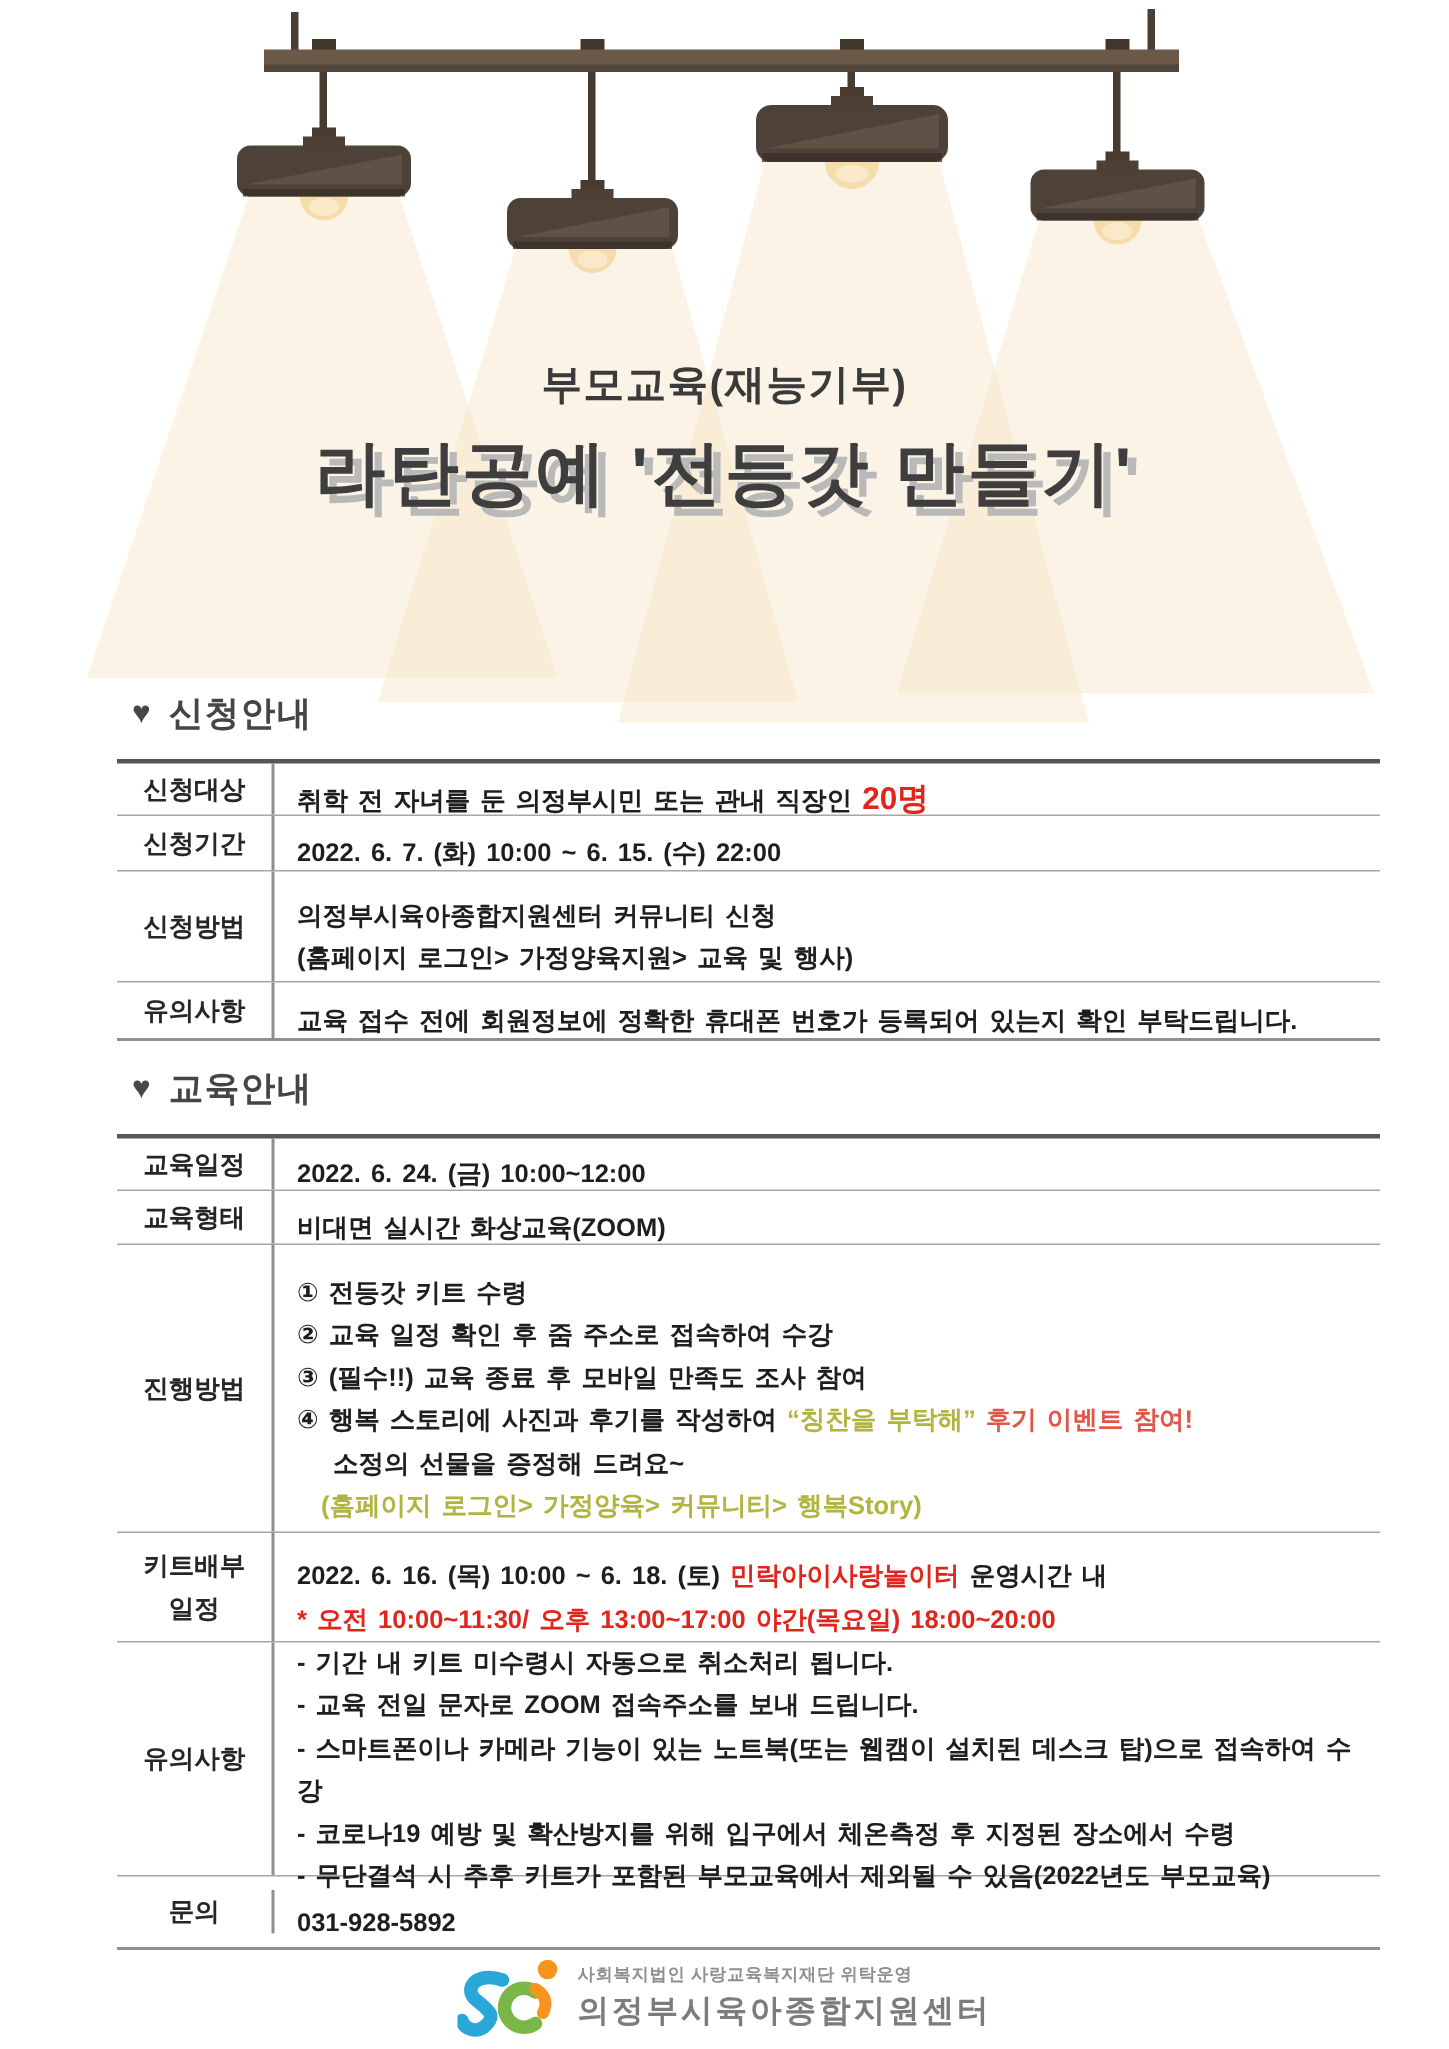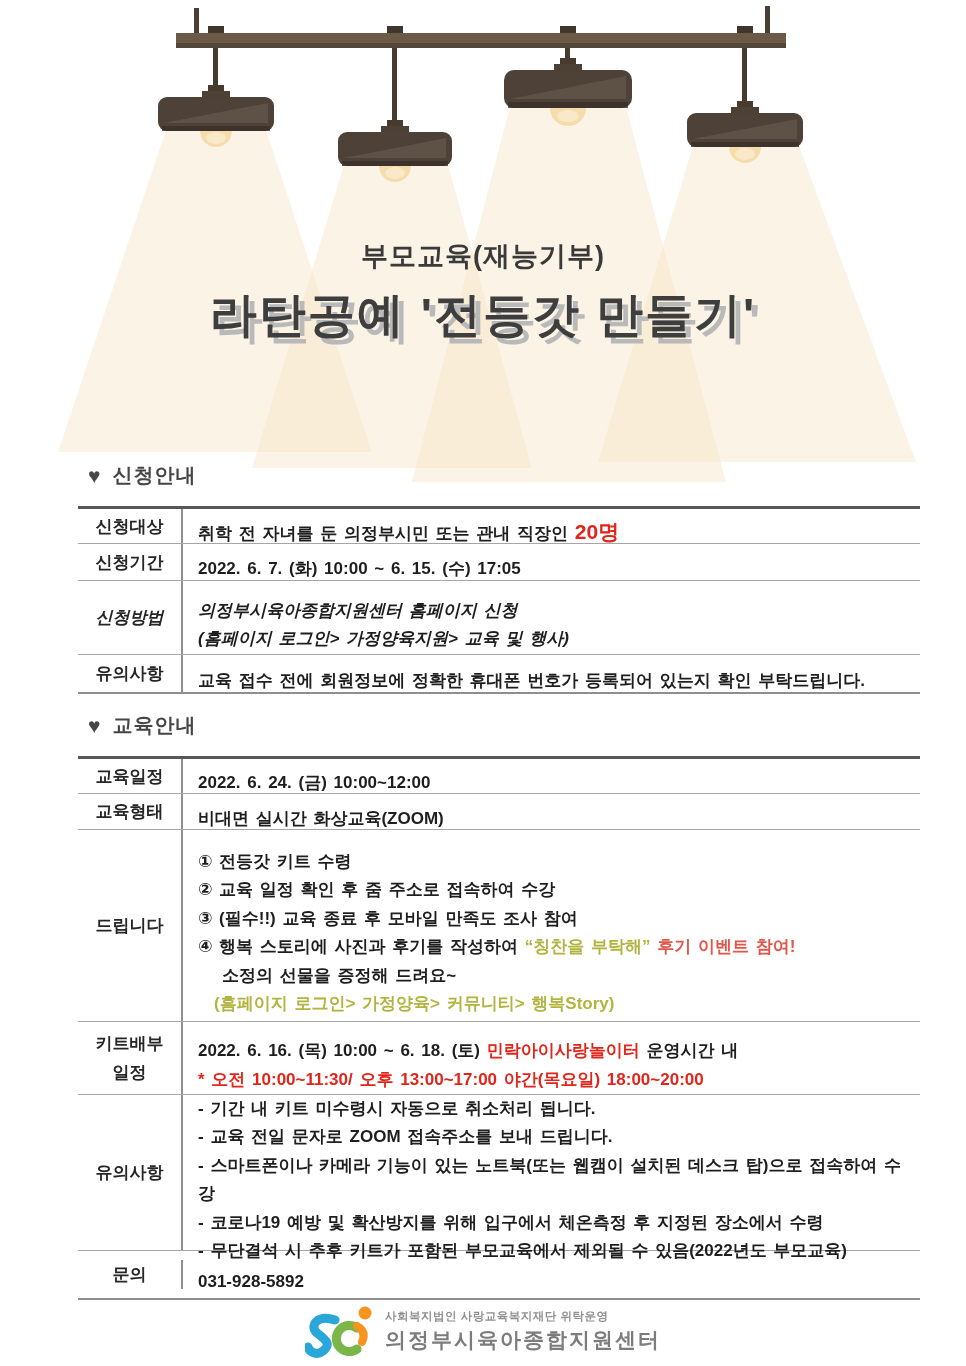--- a/index.html
+++ b/index.html
@@ -18,36 +18,36 @@
     position:absolute;top:284px;left:0;width:966px;text-align:center;z-index:2;
     font-size:47px;font-weight:800;color:#3e3e3e;letter-spacing:2px;
     text-shadow:6px 6px 0 #b9b9b9;
   }
   
   .section{position:absolute;left:78px;width:842px;z-index:2;}
   #apply-section{top:460px;}
   #edu-section{top:710px;}
   .sec-head{display:flex;align-items:center;height:30px;margin-bottom:16px;}
   .heart{font-size:21px;color:#474747;margin:0 12px 0 10px;line-height:1;}
-  .sec-title{font-size:20px;font-weight:800;color:#454545;letter-spacing:1px;}
+  .sec-title{font-size:23px;font-weight:800;color:#454545;letter-spacing:1px;}
   
   .tbl{border-top:3px solid #575757;border-bottom:2px solid #8f8f8f;width:100%;}
   .trow{display:flex;border-bottom:1px solid #a6a6a6;align-items:stretch;}
   .trow:last-child{border-bottom:none;}
   .tlabel{
     flex:0 0 103px;display:flex;flex-direction:column;align-items:center;justify-content:center;
     border-right:2px solid #8f8f8f;font-size:17px;font-weight:700;color:#262626;text-align:center;
     line-height:29px;
   }
   .tcell{
     flex:1;display:flex;flex-direction:column;justify-content:center;
     padding:20px 8px 5px 15px;font-size:17px;font-weight:700;color:#1e1e1e;line-height:28.5px;
     word-spacing:2px;
   }
-  .h34{height:34px;} .h36{height:36px;} .h73{height:73px;font-style:italic;} .h37{height:37px;}
+  .h34{height:34px;} .h36{height:36px;} .h73{height:73px;} .h37{height:37px;}
   .h35{height:35px;} .h191{height:191px;} .h72{height:72px;} .h155{height:155px;} .h47{height:47px;align-items:center;}
   .red{color:#e2251b;}
   .big-red{color:#e2251b;font-size:21px;}
   .olive{color:#b1b43e;}
   .coral{color:#e0564b;}
   .indent24{padding-left:24px;}
   .indent16{padding-left:16px;}
   
   #footer{
     position:absolute;top:1294px;left:0;width:966px;z-index:2;
@@ -136,26 +136,26 @@
   </div>
   <div class="tbl">
     <div class="trow h34">
       <div class="tlabel">신청대상</div>
       <div class="tcell">
         <div><span>취학 전 자녀를 둔 의정부시민 또는 관내 직장인 </span><span class="big-red">20명</span></div>
       </div>
     </div>
     <div class="trow h36">
       <div class="tlabel">신청기간</div>
-      <div class="tcell">2022. 6. 7. (화) 10:00 ~ 6. 15. (수) 17:05</div>
+      <div class="tcell">2022. 6. 7. (화) 10:00 ~ 6. 15. (수) 22:00</div>
     </div>
     <div class="trow h73">
       <div class="tlabel">신청방법</div>
       <div class="tcell">
-        <div>의정부시육아종합지원센터 홈페이지 신청</div>
+        <div>의정부시육아종합지원센터 커뮤니티 신청</div>
         <div>(홈페이지 로그인&gt; 가정양육지원&gt; 교육 및 행사)</div>
       </div>
     </div>
     <div class="trow h37">
       <div class="tlabel">유의사항</div>
       <div class="tcell">교육 접수 전에 회원정보에 정확한 휴대폰 번호가 등록되어 있는지 확인 부탁드립니다.</div>
     </div>
   </div>
 </div>
 
@@ -167,21 +167,21 @@
   <div class="tbl">
     <div class="trow h34">
       <div class="tlabel">교육일정</div>
       <div class="tcell">2022. 6. 24. (금) 10:00~12:00</div>
     </div>
     <div class="trow h35">
       <div class="tlabel">교육형태</div>
       <div class="tcell">비대면 실시간 화상교육(ZOOM)</div>
     </div>
     <div class="trow h191">
-      <div class="tlabel">드립니다</div>
+      <div class="tlabel">진행방법</div>
       <div class="tcell">
         <div>① 전등갓 키트 수령</div>
         <div>② 교육 일정 확인 후 줌 주소로 접속하여 수강</div>
         <div>③ (필수!!) 교육 종료 후 모바일 만족도 조사 참여</div>
         <div><span>④ 행복 스토리에 사진과 후기를 작성하여 </span><span class="olive">“칭찬을 부탁해”</span><span class="coral"> 후기 이벤트 참여!</span></div>
         <div class="indent24">소정의 선물을 증정해 드려요~</div>
         <div class="indent16 olive">(홈페이지 로그인&gt; 가정양육&gt; 커뮤니티&gt; 행복Story)</div>
       </div>
     </div>
     <div class="trow h72">

